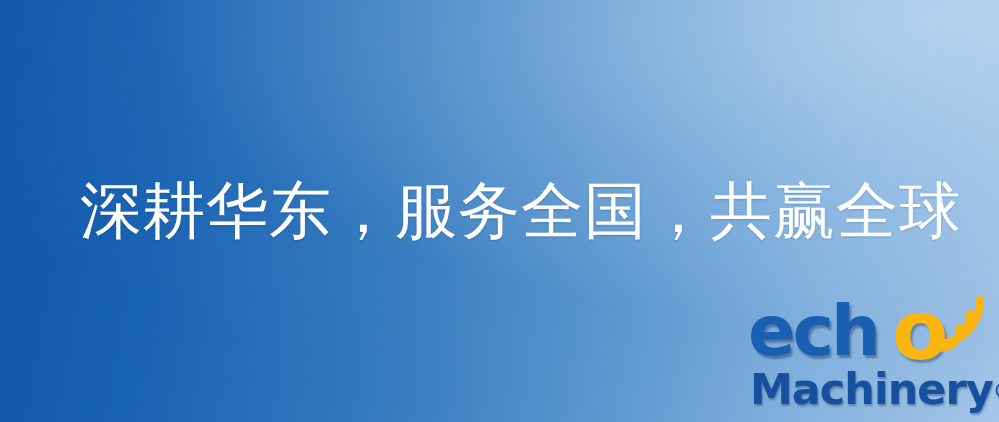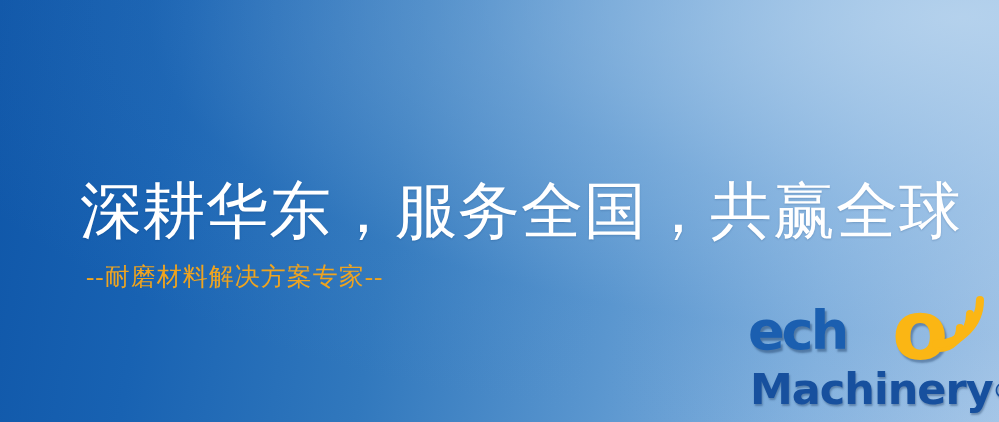--- a/index.html
+++ b/index.html
@@ -82,21 +82,21 @@
     width: 251px;
     height: 78px;
   }
 
   #logo-echo-text {
     position: absolute;
     left: 0;
     top: -6px;
     font-family: "DejaVu Sans", "Liberation Sans", sans-serif;
     font-weight: bold;
-    font-size: 54px;
+    font-size: 70px;
     line-height: 82px;
     letter-spacing: -3px;
     color: #1b5fb0;
     text-shadow: 2px 3px 2px rgba(25, 55, 95, 0.45);
   }
 
   #logo-echo-o {
     position: absolute;
     left: 144px;
     top: -6px;
@@ -139,21 +139,20 @@
 </style>
 </head>
 <body>
 
 <div id="banner">
 
   <div id="banner-sheen"></div>
 
   <div id="headline">深耕华东，服务全国，共赢全球</div>
 
-  <div id="subtitle">--耐磨材料解决方案专家--</div>
 
   <div id="logo">
 
     <div class="logo-row-echo">
 
       <span id="logo-echo-text">ech</span>
 
       <span id="logo-echo-o">o</span>
 
       <span id="logo-waves">

